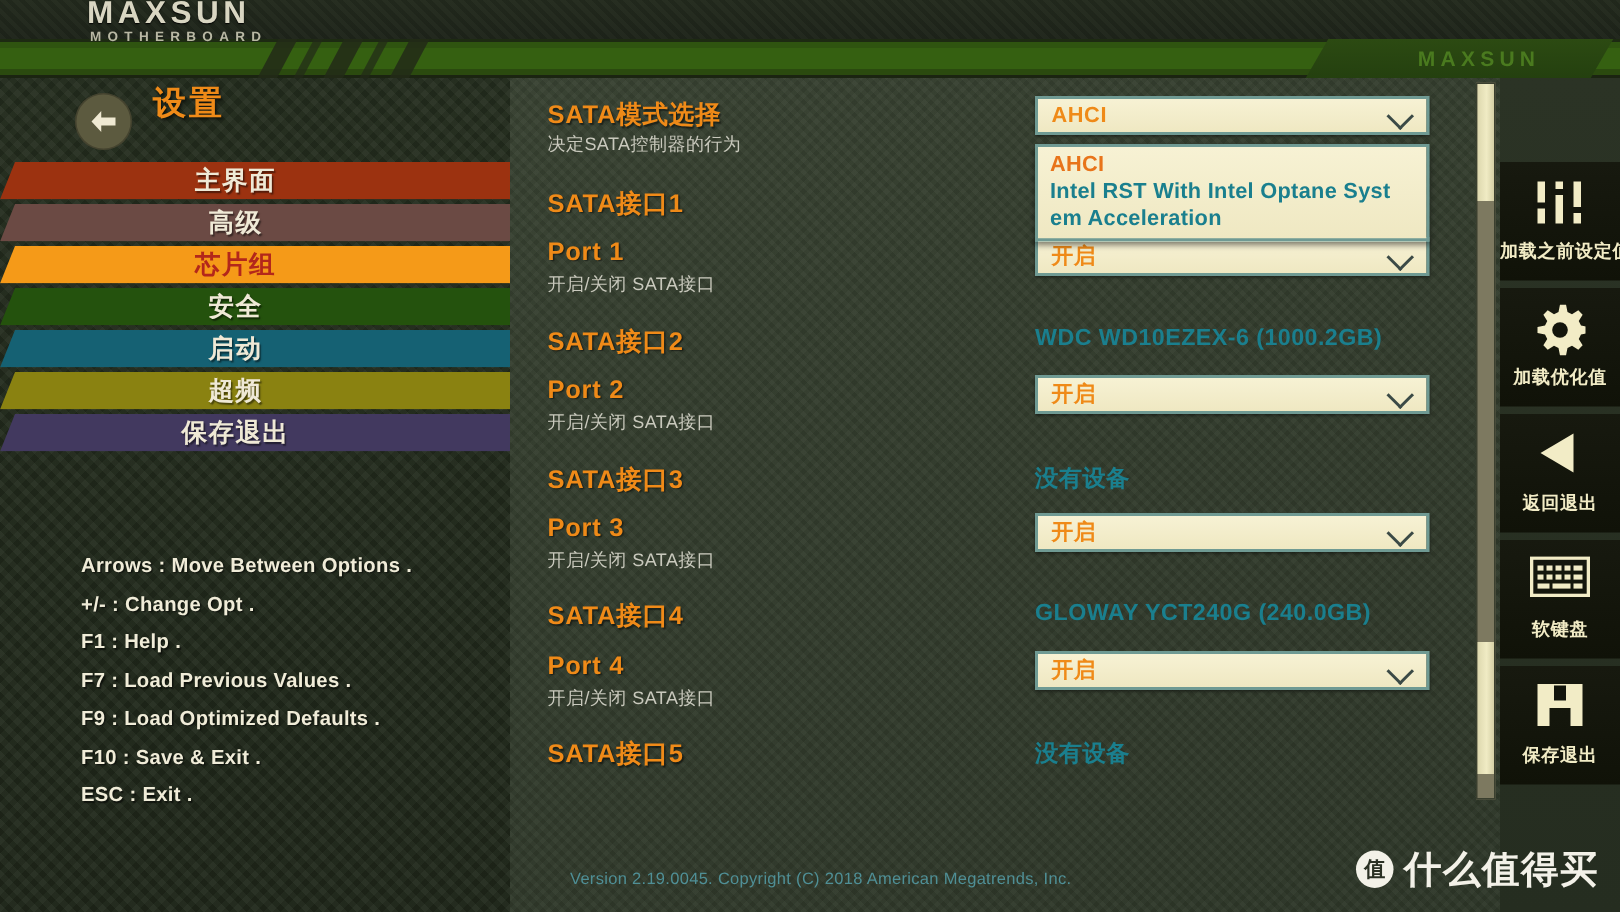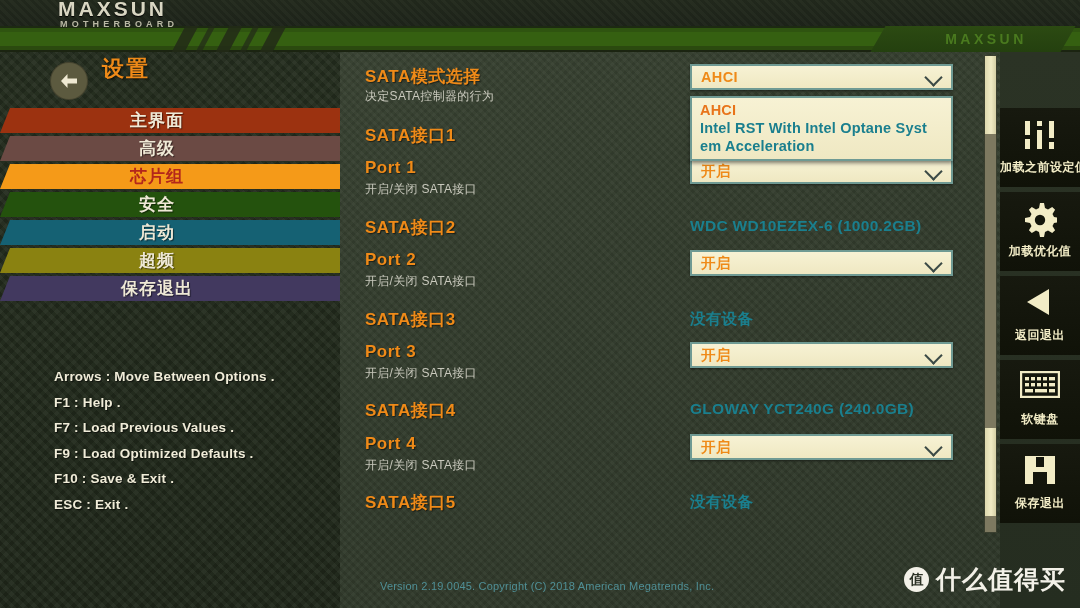--- a/index.html
+++ b/index.html
@@ -424,20 +424,21 @@
         <div class="lbl">超频</div>
       </div>
       <div class="nav-item">
         <div class="bg" style="background: rgb(66, 57, 95);"></div>
         <div class="lbl">保存退出</div>
       </div>
     </div>
 
     <div class="help">
       <div>Arrows : Move Between Options .</div>
+      <div>+/- : Change Opt .</div>
       <div>F1 : Help .</div>
       <div>F7 : Load Previous Values .</div>
       <div>F9 : Load Optimized Defaults .</div>
       <div>F10 : Save &amp; Exit .</div>
       <div>ESC : Exit .</div>
     </div>
   </div>
 
   <div class="content">
 

